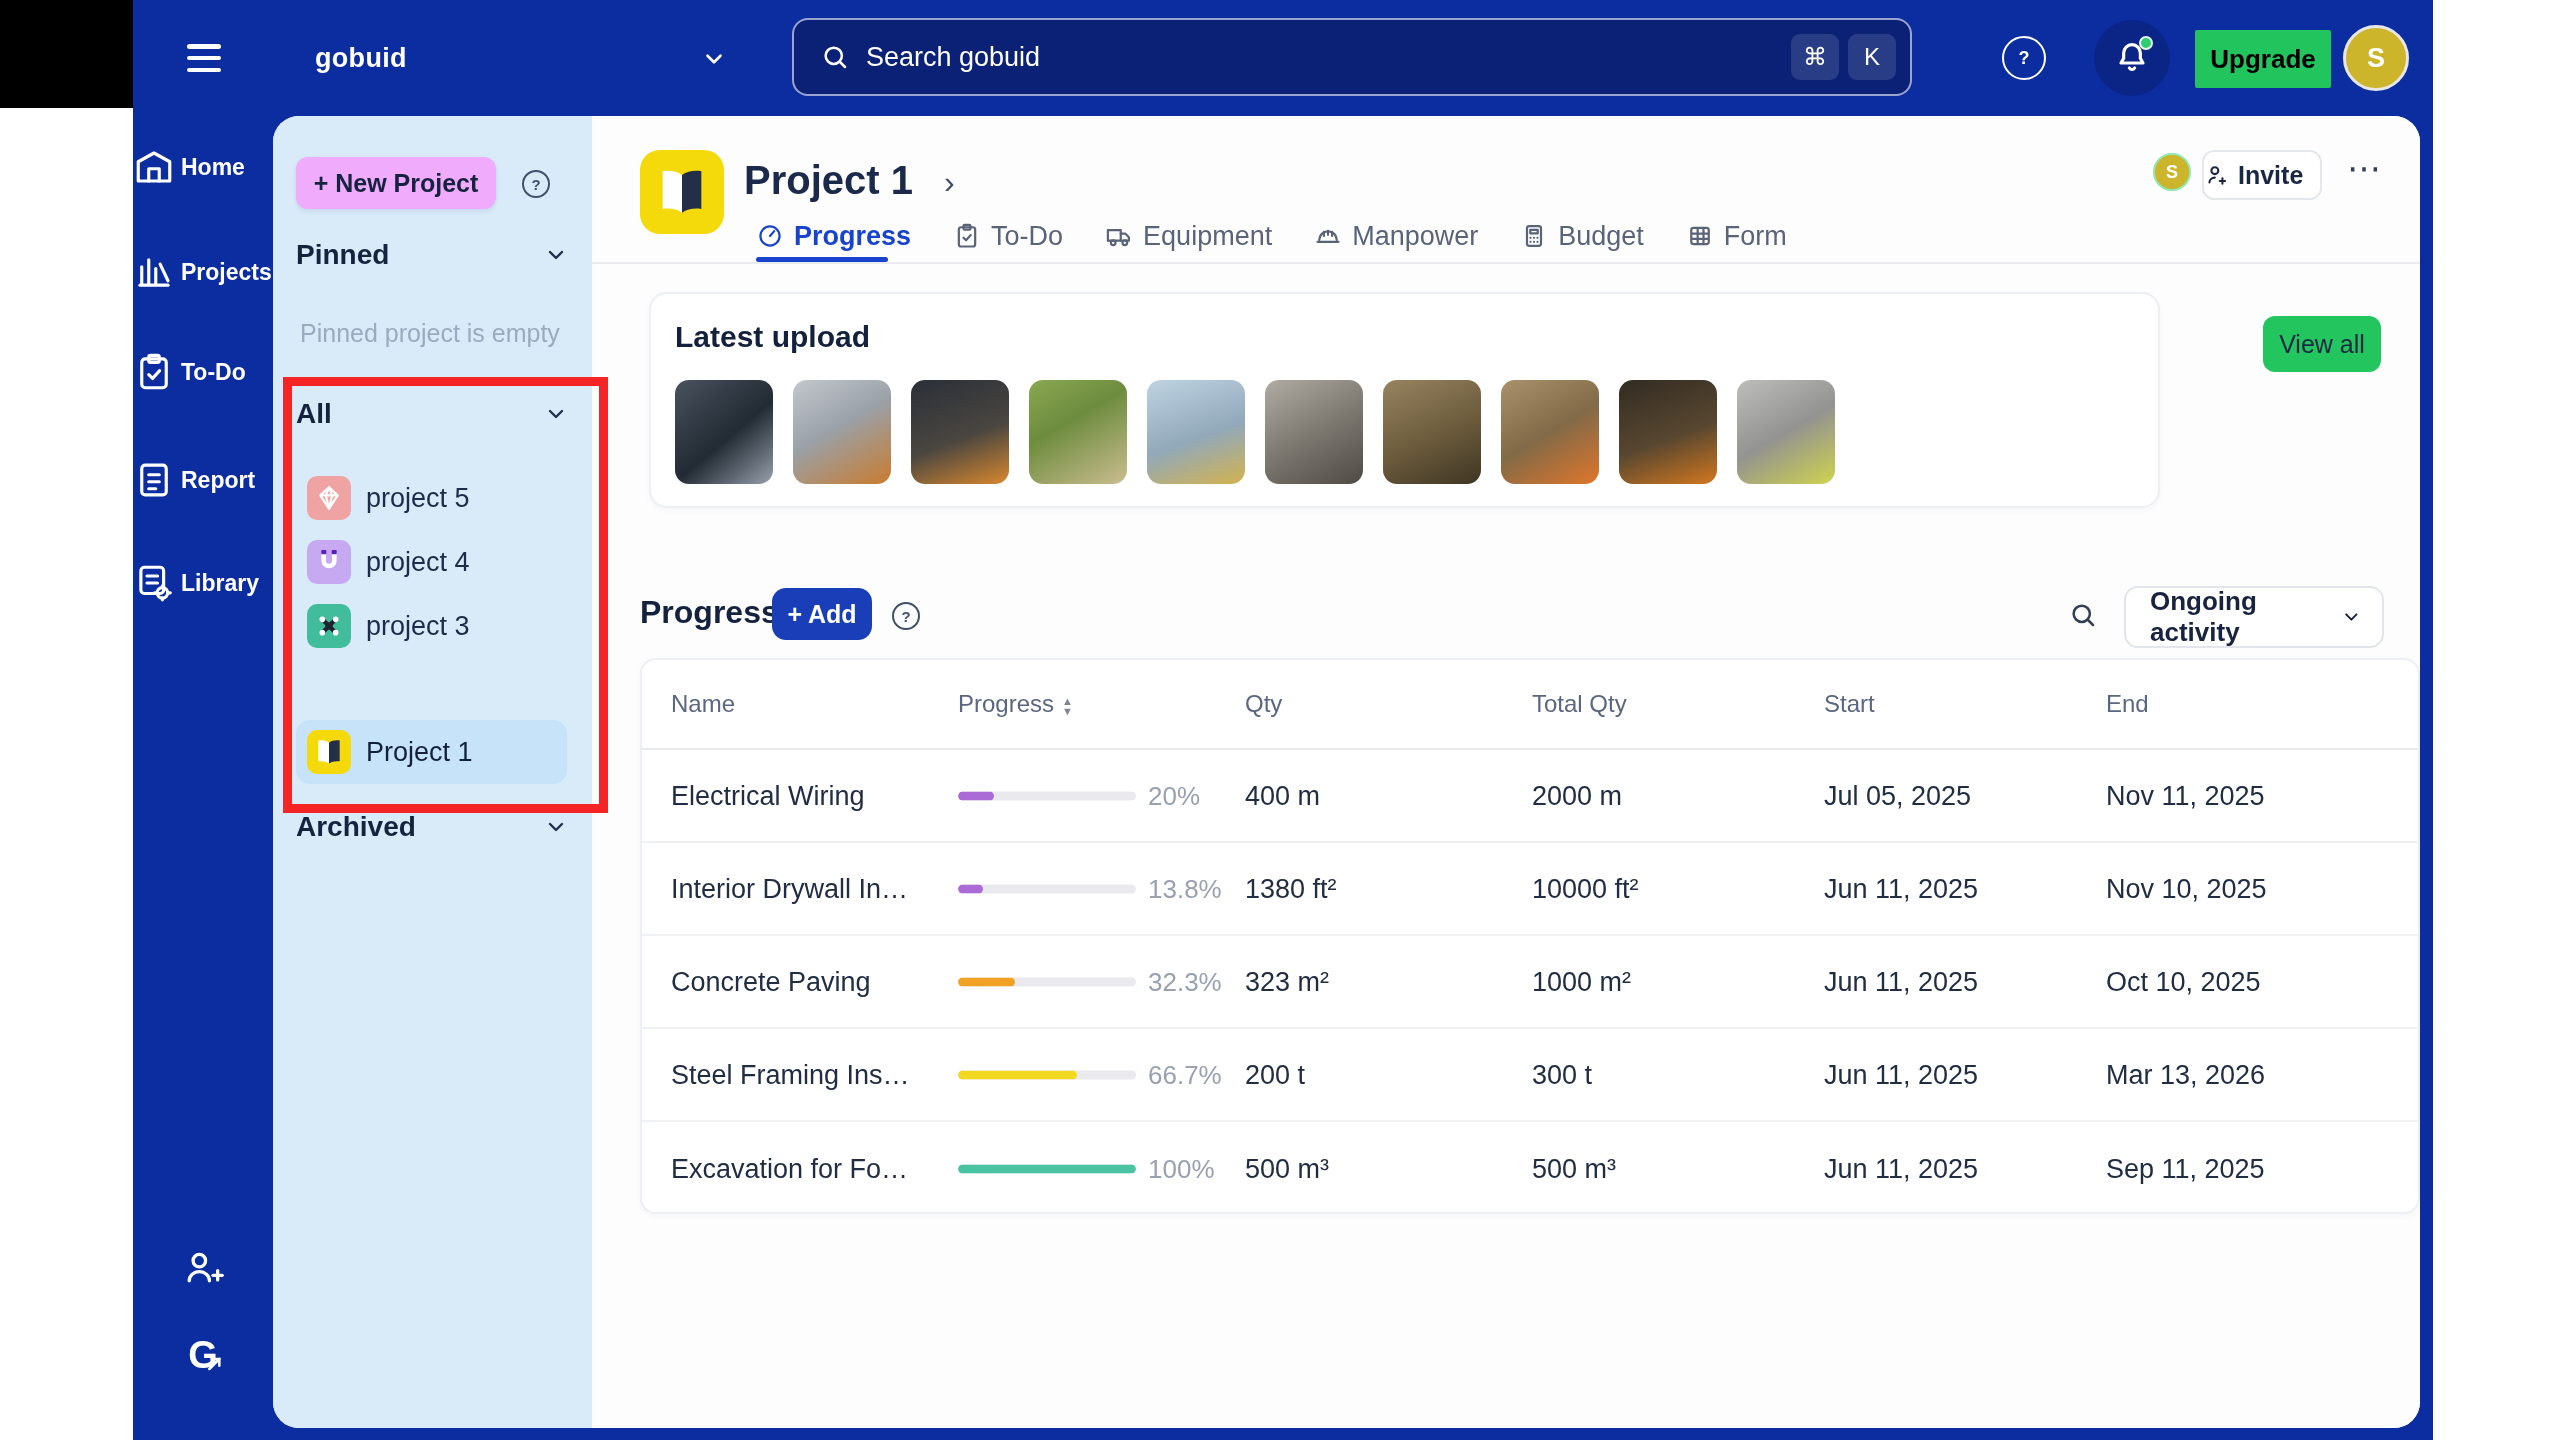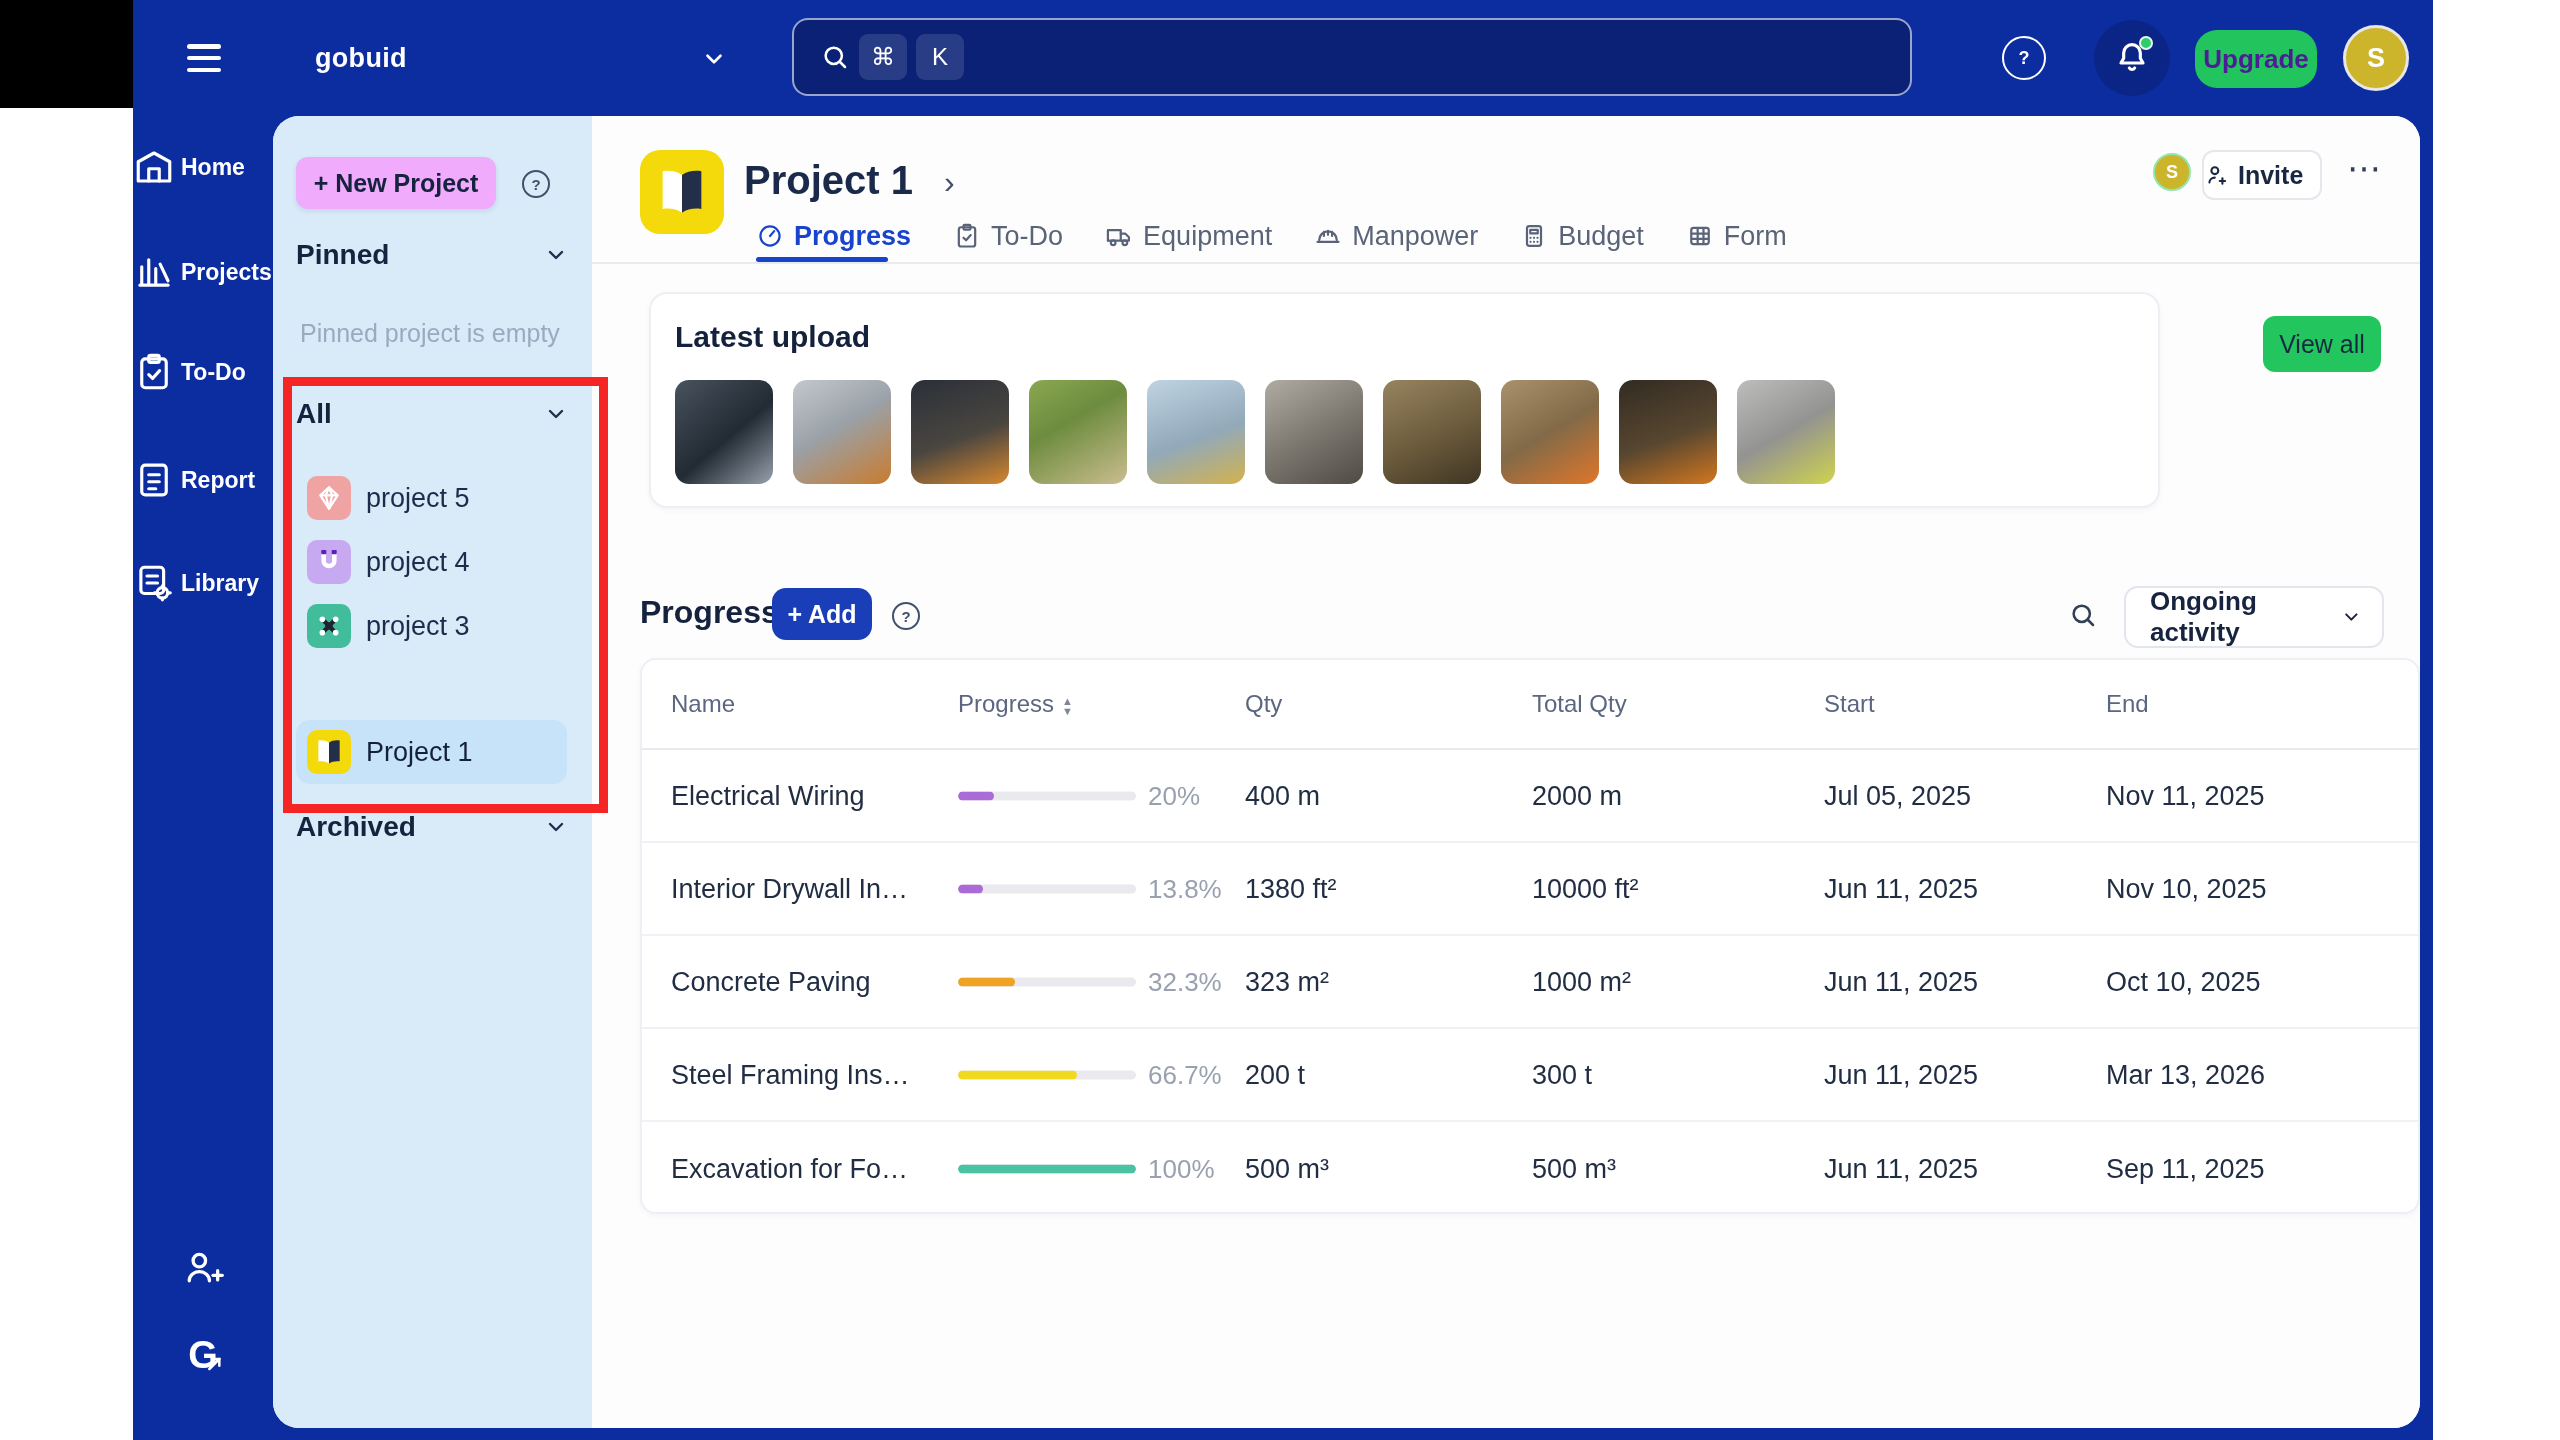--- a/index.html
+++ b/index.html
@@ -20,22 +20,22 @@
   .ws .chev{position:absolute;right:18px;top:6px}
   .searchbar{left:792px;top:18px;width:1120px;height:78px;border:2px solid rgba(230,235,255,.65);
     background:#0a2176;border-radius:16px;display:flex;align-items:center;padding:0 14px 0 26px;cursor:text}
   .searchbar .ph{color:#fff;font-size:27px;margin-left:16px;flex:1}
   .kbd{width:48px;height:46px;border-radius:9px;background:rgba(255,255,255,.13);color:#fff;
     display:flex;align-items:center;justify-content:center;font-size:24px;margin-left:9px}
   .help-top{left:2002px;top:36px;width:44px;height:44px;color:#fff}
   .bell-wrap{left:2094px;top:20px;width:76px;height:76px;border-radius:50%;background:rgba(10,18,70,.28);
     display:flex;align-items:center;justify-content:center;cursor:pointer}
   .bell-dot{position:absolute;right:17px;top:16px;width:14px;height:14px;border-radius:50%;background:#2ecc71;border:2px solid #e8f8ee}
-  .upgrade{left:2195px;top:30px;width:122px;height:58px;border-radius:22px;background:#21c45d;
-    display:flex;align-items:center;justify-content:center;font-size:26px;font-weight:700;color:#4c1d95;cursor:pointer}
+  .upgrade{left:2195px;top:30px;width:136px;height:58px;border-radius:2px;background:#21c45d;
+    display:flex;align-items:center;justify-content:center;font-size:26px;font-weight:700;color:#000000;cursor:pointer}
   .avatar-top{left:2343px;top:25px;width:66px;height:66px;border-radius:50%;background:#cdb52b;border:3px solid #e7e7ea;
     display:flex;align-items:center;justify-content:center;color:#fff;font-size:27px;font-weight:700;cursor:pointer}
 
   
   .rail-item{left:133px;width:140px;display:flex;flex-direction:row;align-items:center;gap:6px;color:#fff;cursor:pointer}
   .rail-item .lbl{font-size:23px;font-weight:600;color:#fff}
   .rail-ic{width:42px;height:42px}
   .rail-bottom{left:133px;width:140px;display:flex;justify-content:center;color:#fff;cursor:pointer}
 
   
@@ -138,20 +138,21 @@
     </span>
   </div>
 
   <div class="abs searchbar">
     <span>
       <svg width="30" height="30" viewBox="0 0 24 24" fill="none" stroke="#fff" stroke-width="2" stroke-linecap="round">
           <circle cx="11" cy="11" r="6.5"></circle>
           <path d="M15.8 15.8L20 20"></path>
         </svg>
     </span>
+    <span class="ph">Search gobuid</span>
     <span class="kbd">⌘</span>
     <span class="kbd">K</span>
   </div>
 
   <div class="abs help-top">
     <span class="help-circ">?</span>
   </div>
 
   <div class="abs bell-wrap">
     <svg width="40" height="40" viewBox="0 0 24 24" fill="none" stroke="#fff" stroke-width="1.9" stroke-linecap="round" stroke-linejoin="round">

